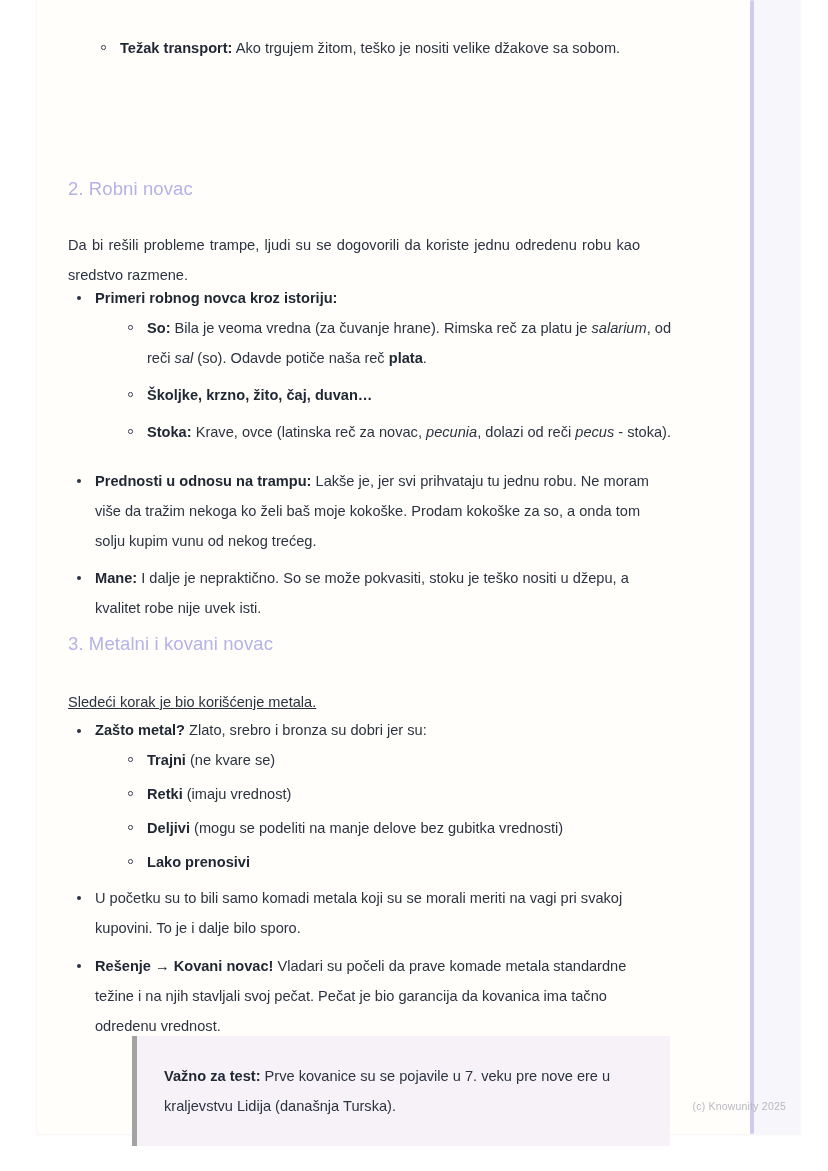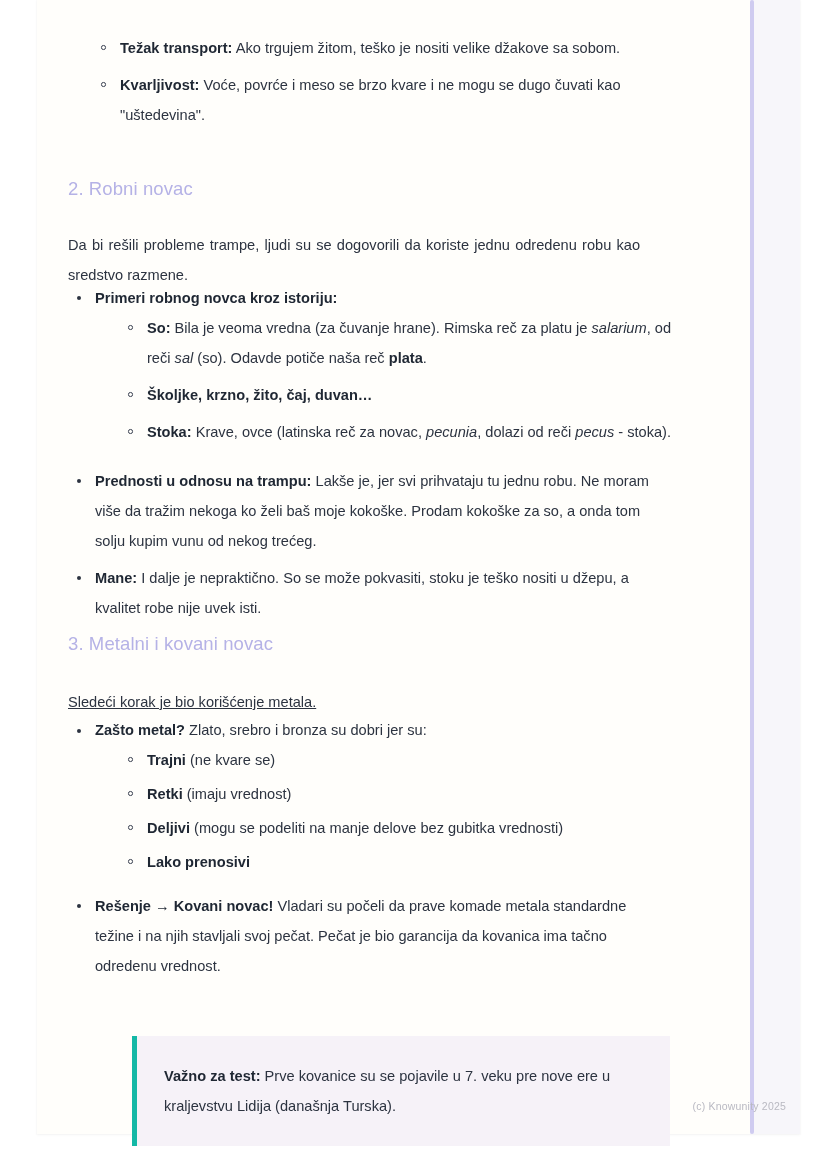--- a/index.html
+++ b/index.html
@@ -135,21 +135,21 @@
   .nested-wrap { padding-left: 25px; }
 
   b, strong { font-weight: 700; color: #1f2733; }
   i, em { }
 
   
   .callout {
     position: absolute;
     width: 538px;
     background: #f6f2f8;
-    border-left: 5px solid #14b8a6;
+    border-left: 5px solid #a3a3a3;
     box-sizing: border-box;
     padding: 25px 22px 25px 27px;
   }
   .callout .ctext {
     font-size: 14.6px;
     line-height: 30px;
     color: #2c3340;
     margin: 0;
   }
 
@@ -173,21 +173,20 @@
     <div id="scroll-gutter">
       <div id="scroll-thumb"></div>
     </div>
 
     <div id="content">
 
       <div class="blk" style="top:33px;">
         <div class="nested-wrap">
           <ul class="lvl2">
             <li style="width:525px;"><b>Težak transport:</b><span> Ako trgujem žitom, teško je nositi velike džakove sa sobom.</span></li>
-            <li style="width:525px; margin-top:7px;"><b>Kvarljivost:</b><span> Voće, povrće i meso se brzo kvare i ne mogu se dugo čuvati kao "uštedevina".</span></li>
           </ul>
         </div>
       </div>
 
       <div class="blk" style="top:177px;">
         <h2 class="sec-heading">2. Robni novac</h2>
       </div>
 
       <div class="blk" style="top:230px;">
         <p class="para">Da bi rešili probleme trampe, ljudi su se dogovorili da koriste jednu odredenu robu kao sredstvo razmene.</p>
@@ -240,20 +239,21 @@
                 <li style="margin-top:4px;"><b>Deljivi</b><span> (mogu se podeliti na manje delove bez gubitka vrednosti)</span></li>
                 <li style="margin-top:4px;"><b>Lako prenosivi</b><span></span></li>
               </ul>
             </div>
           </li>
         </ul>
       </div>
 
       <div class="blk" style="top:883px;">
         <ul class="lvl1">
+          <li><span>U početku su to bili samo komadi metala koji su se morali meriti na vagi pri svakoj kupovini. To je i dalje bilo sporo.</span></li>
           <li style="margin-top:8px;"><b>Rešenje → Kovani novac!</b><span> Vladari su počeli da prave komade metala standardne težine i na njih stavljali svoj pečat. Pečat je bio garancija da kovanica ima tačno odredenu vrednost.</span></li>
         </ul>
       </div>
 
       <div class="callout" style="top:1036px; left:64px;">
         <p class="ctext"><b>Važno za test:</b><span> Prve kovanice su se pojavile u 7. veku pre nove ere u kraljevstvu Lidija (današnja Turska).</span></p>
       </div>
 
     </div>
 

